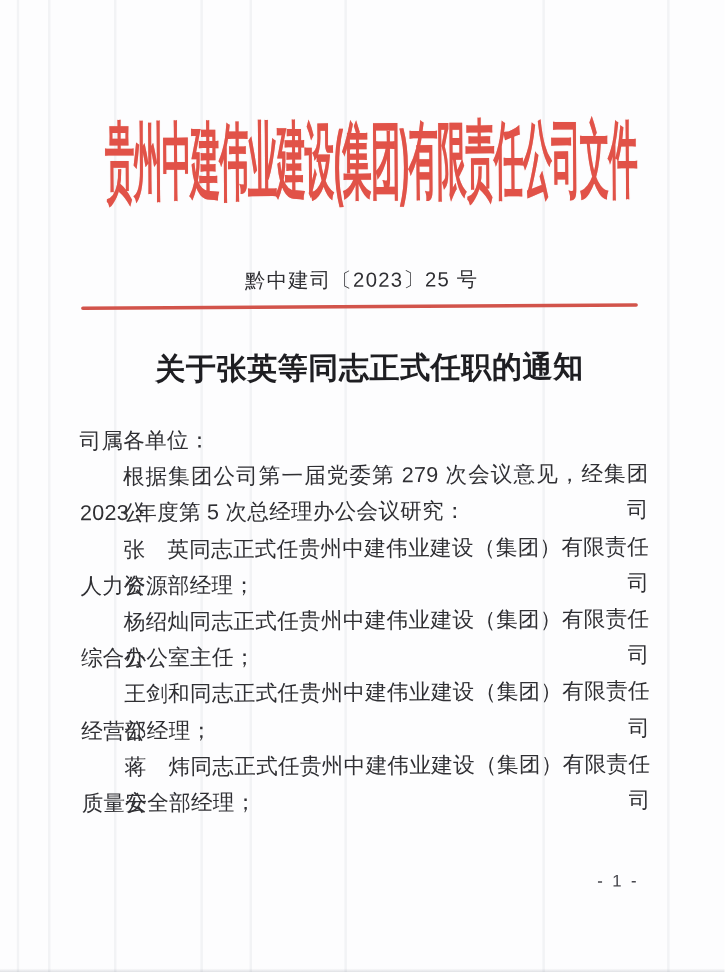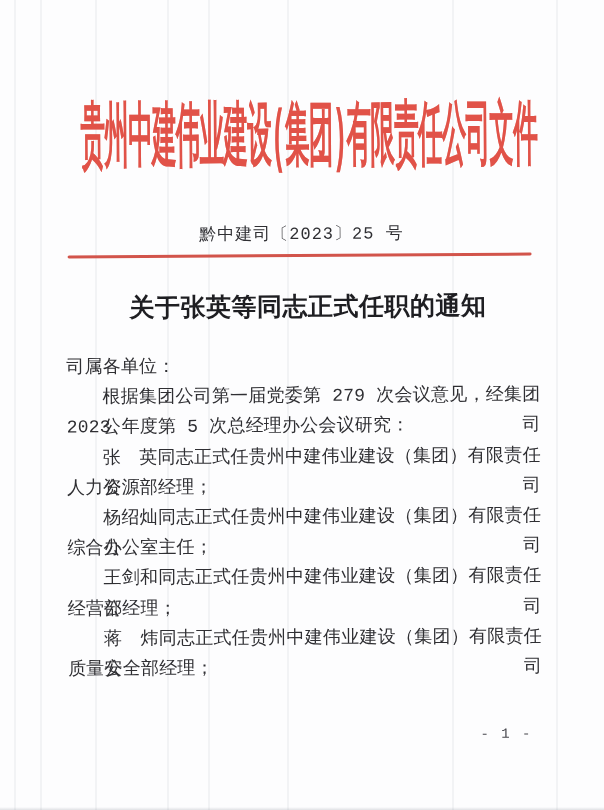--- a/index.html
+++ b/index.html
@@ -7,21 +7,21 @@
     padding: 0;
     background: #ffffff;
   }
   .page {
     position: relative;
     width: 604px;
     height: 810px;
     margin: 0 auto;
     background: var(--page_bg, #fdfdfe);
     overflow: hidden;
-    font-family: Liberation Mono, monospace;
+    font-family: Liberation Sans, sans-serif;
   }
   
   .streak {
     position: absolute;
     top: 0;
     bottom: 0;
     width: 2px;
     background: rgba(223, 226, 232, 0.38);
   }
   .edge-shadow {

